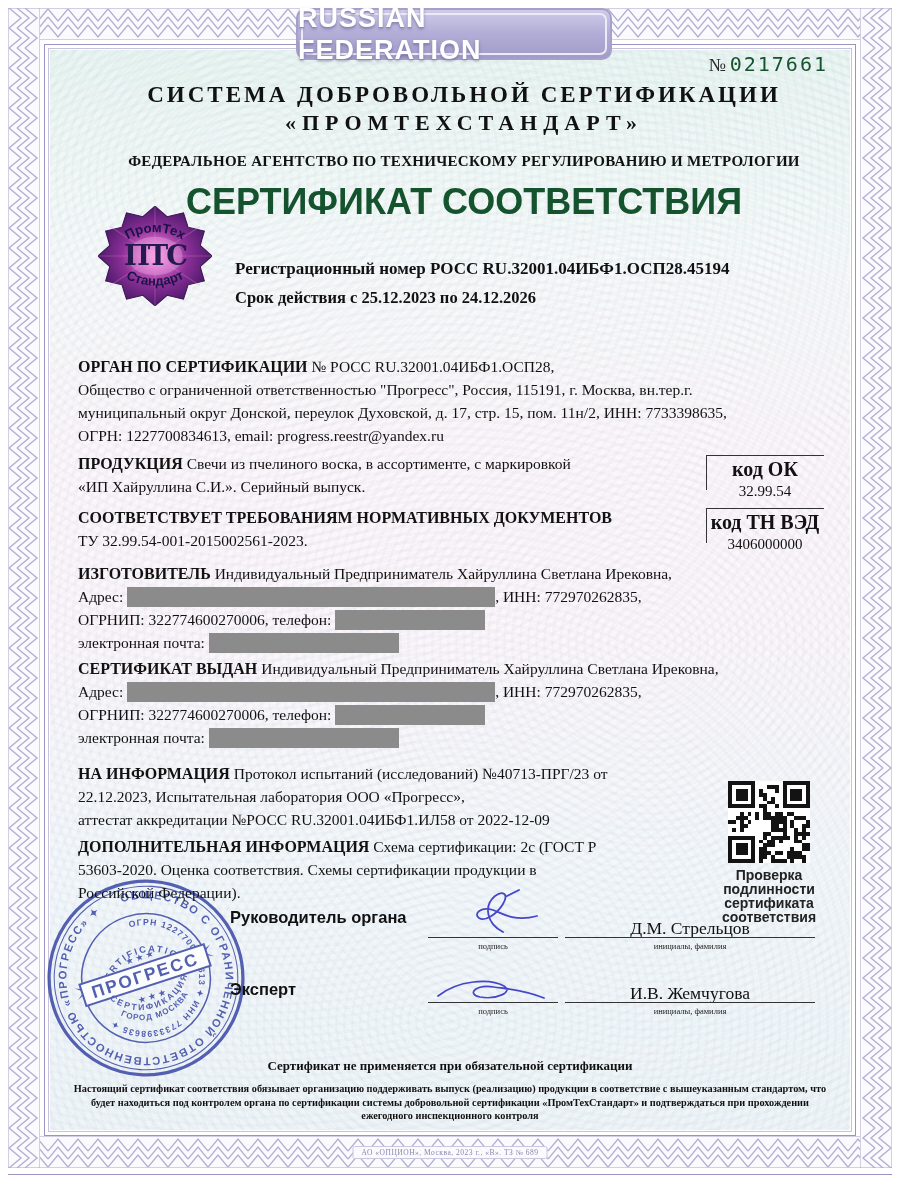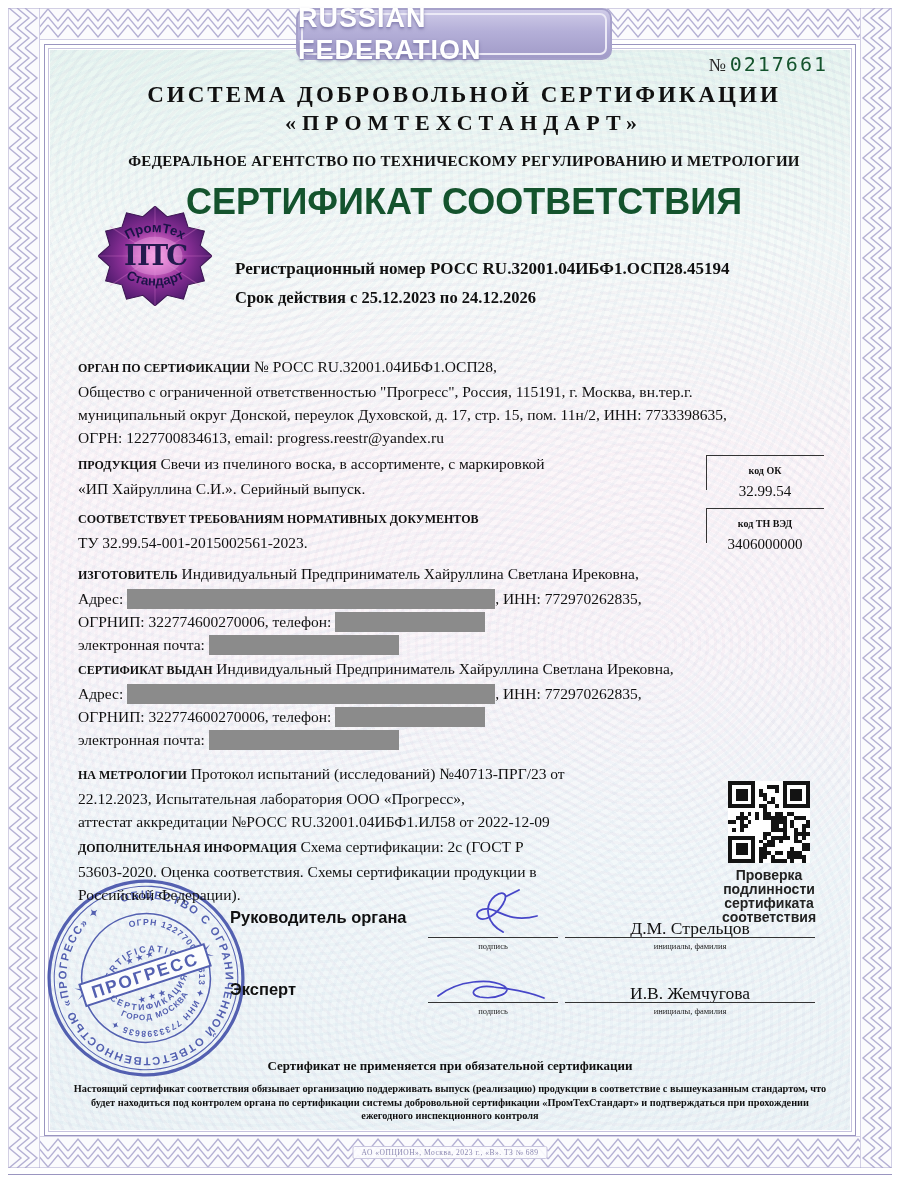--- a/index.html
+++ b/index.html
@@ -39,27 +39,27 @@
   .h1{top:82px;font-size:23px;letter-spacing:3px;font-weight:bold;}
   .h2{top:110px;font-size:22px;letter-spacing:6px;font-weight:bold;}
   .h3{top:137px;font-size:13.5px;font-weight:bold;}
   .h4{top:153px;font-size:15px;font-weight:bold;letter-spacing:.3px;}
   .title{top:181px;font-family:"Liberation Sans",sans-serif;font-size:36px;font-weight:bold;
          letter-spacing:0;color:#14532d;transform:scaleY(1.02);}
   .reg{position:absolute;left:235px;top:247px;font-size:17px;font-weight:bold;z-index:3;margin-top:12px;}
   .validity{position:absolute;left:235px;top:288px;font-size:16.5px;font-weight:bold;z-index:3;}
   
   .block{position:absolute;left:78px;z-index:3;font-size:15.5px;line-height:23px;white-space:nowrap;}
-  .block b{font-size:12px;}
+  .block b{font-size:16px;}
   .redact{display:inline-block;background:#8b8b8b;height:20px;vertical-align:-5px;}
   .w370{width:368px;} .w150{width:150px;} .w190{width:190px;}
   .codebox{position:absolute;left:706px;width:118px;z-index:3;text-align:center;
     border-top:1.5px solid #333;font-size:15px;line-height:20px;padding-top:3px;}
   .codebox:before{content:"";position:absolute;left:0;top:0;height:34px;border-left:1.5px solid #333;}
-  .codebox b{font-size:10px;}
+  .codebox b{font-size:20px;}
   
   .qr{position:absolute;left:728px;top:781px;width:82px;height:82px;z-index:3;background:#fff;}
   .qr-caption{position:absolute;left:698px;top:868px;width:142px;text-align:center;z-index:3;
     font-family:"Liberation Sans",sans-serif;font-weight:bold;font-size:14px;line-height:14px;color:#222;}
   
   .role{position:absolute;left:230px;z-index:3;font-family:"Liberation Sans",sans-serif;
         font-weight:bold;font-size:16.5px;}
   .sigline{position:absolute;border-top:1.3px solid #333;z-index:3;}
   .subcap{position:absolute;z-index:3;font-size:8.5px;color:#222;text-align:center;}
   .signame{position:absolute;z-index:3;font-size:17.5px;text-align:center;margin-top:7px;}
@@ -214,21 +214,21 @@
   </div>
 
   <div class="block" style="top:657px">
     <div><b>СЕРТИФИКАТ ВЫДАН</b><span> Индивидуальный Предприниматель Хайруллина Светлана Ирековна,</span></div>
     <div><span>Адрес: </span><span class="redact w370"></span><span>, ИНН: 772970262835,</span></div>
     <div><span>ОГРНИП: 322774600270006, телефон: </span><span class="redact w150"></span></div>
     <div><span>электронная почта: </span><span class="redact w190"></span></div>
   </div>
 
   <div class="block" style="top:762px">
-    <div><b>НА МЕТРОЛОГИИ</b><span> Протокол испытаний (исследований) №40713-ПРГ/23 от</span></div>
+    <div><b>НА ИНФОРМАЦИЯ</b><span> Протокол испытаний (исследований) №40713-ПРГ/23 от</span></div>
     <div>22.12.2023, Испытательная лаборатория ООО «Прогресс»,</div>
     <div>аттестат аккредитации №РОСС RU.32001.04ИБФ1.ИЛ58 от 2022-12-09</div>
   </div>
 
   <div class="qr"><svg viewBox="0 0 21 21" width="100%" height="100%" shape-rendering="crispEdges">
         <rect x="10" y="1" width="1" height="1" fill="#131313"></rect>
         <rect x="11" y="1" width="1" height="1" fill="#131313"></rect>
         <rect x="12" y="1" width="1" height="1" fill="#131313"></rect>
         <rect x="8" y="2" width="1" height="1" fill="#131313"></rect>
         <rect x="12" y="2" width="1" height="1" fill="#131313"></rect>

